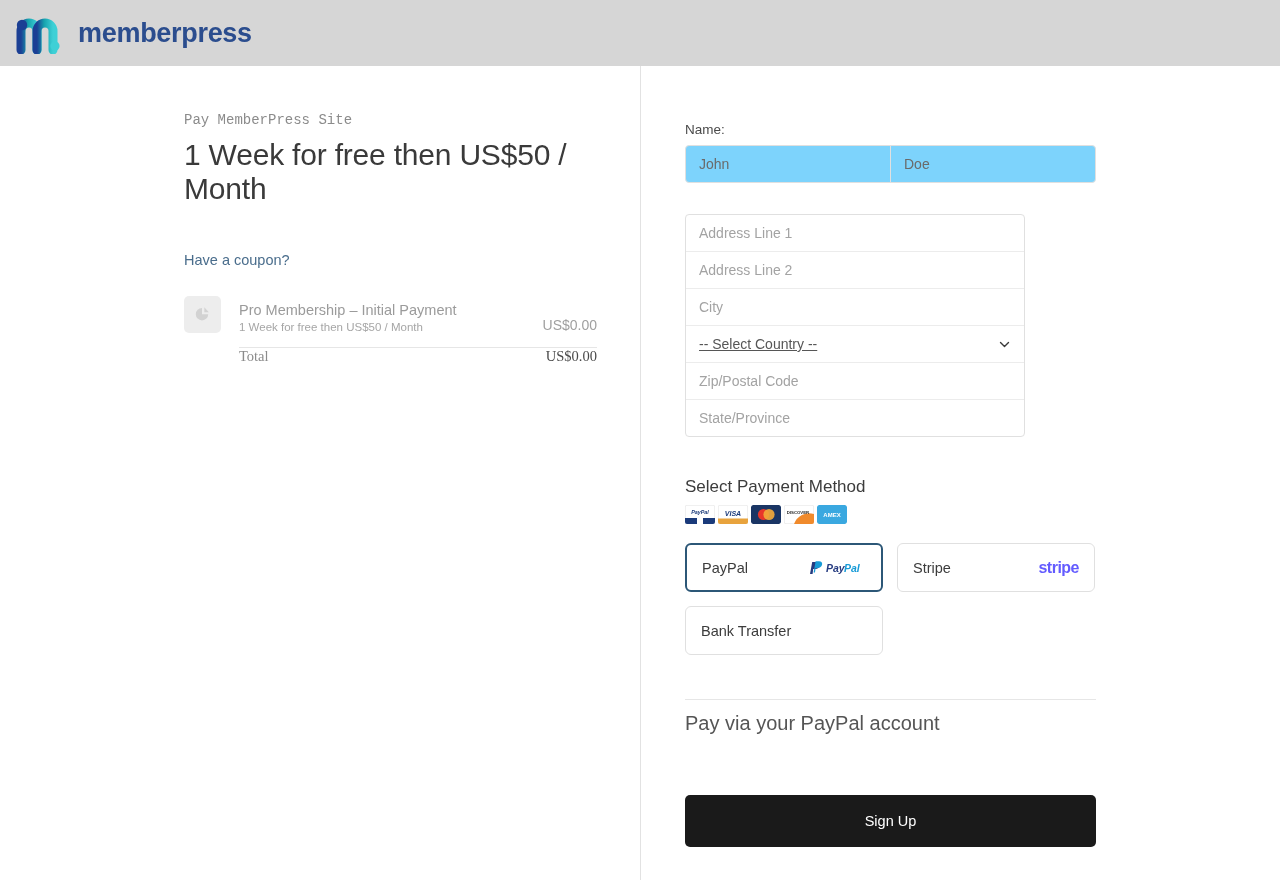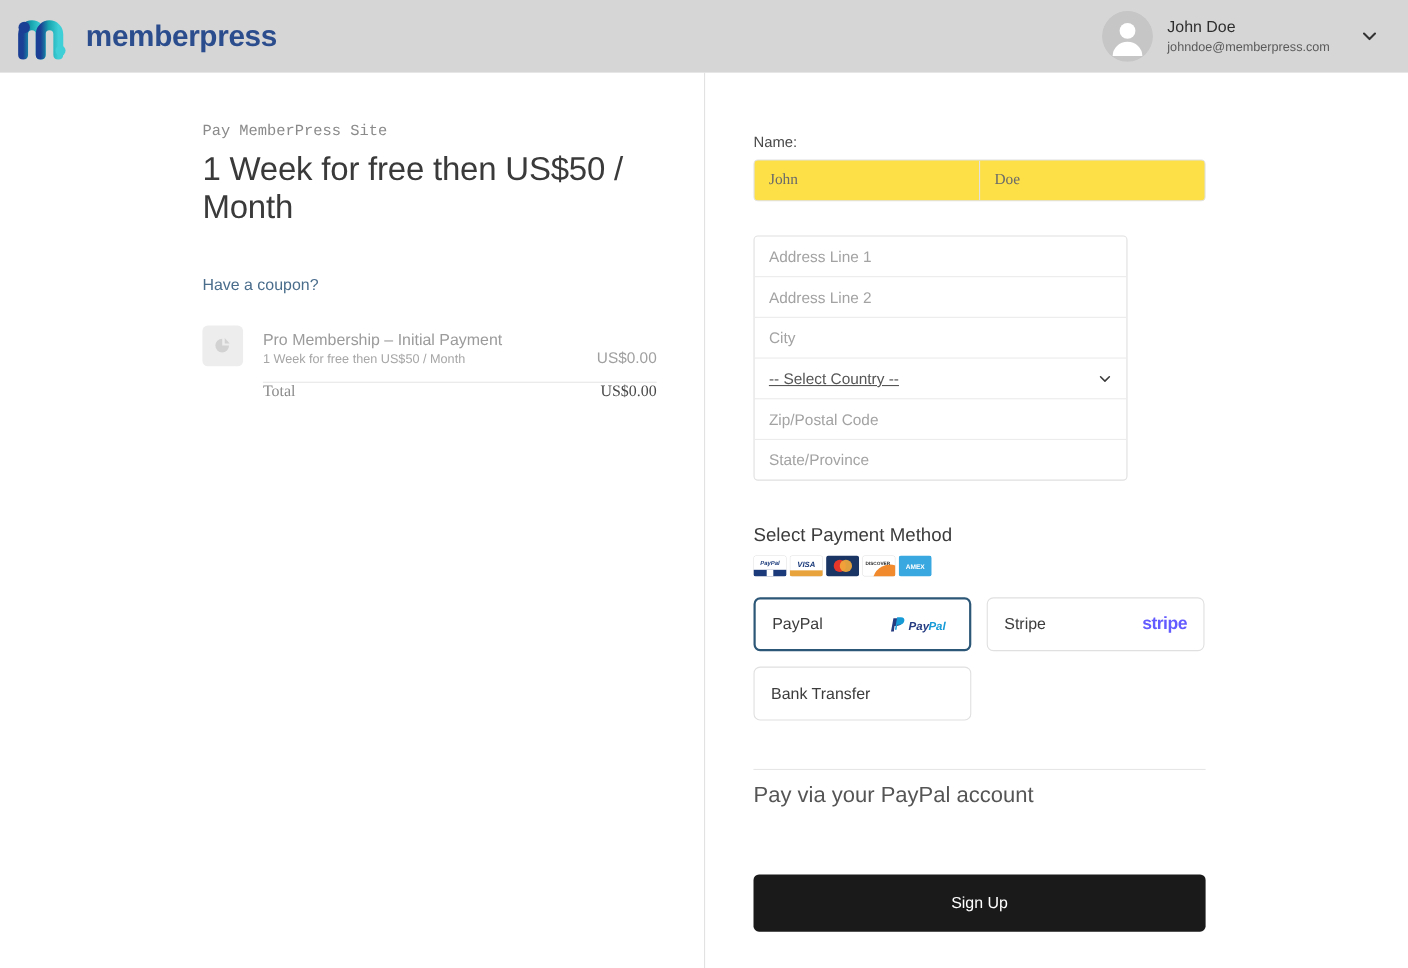--- a/index.html
+++ b/index.html
@@ -76,21 +76,21 @@
     border-top: 1px solid #e6e6e6; margin-left: 55px; font-family: Liberation Serif, serif;
   }
   .total-label { font-size: 14.5px; color: #8b8b8b; }
   .total-value { font-size: 14.5px; color: #4a4a4a; }
 
   
   .field-label { font-size: 13.5px; color: #4a4a4a; margin-bottom: 8px; }
 
   .name-row {
     display: flex; width: 411px; border: 1px solid #e0e0e0; border-radius: 4px;
-    background: #fde047; overflow: hidden; font-family: Liberation Serif, serif;
+    background: #7dd3fc; overflow: hidden;
   }
   .name-row .fld { flex: 1; padding: 10px 13px; font-size: 14px; color: #6a6a6a; }
   .name-row .fld + .fld { border-left: 1px solid #e0e0e0; }
 
   .addr-group {
     width: 340px; border: 1px solid #e0e0e0; border-radius: 4px;
     background: #fff; margin-top: 31px; overflow: hidden;
   }
   .addr-group .fld {
     padding: 10px 13px; font-size: 14px; color: #a3a3a3;
@@ -146,38 +146,20 @@
         </defs>
         <path d="M7 38 V19 a8 8 0 0 1 16 0 V38" fill="none" stroke="url(#mpg)" stroke-width="9" stroke-linecap="round"></path>
         <path d="M23 38 V19 a8 8 0 0 1 16 0 V38" fill="none" stroke="url(#mpg)" stroke-width="9" stroke-linecap="round"></path>
         <circle cx="8" cy="13" r="5.2" fill="#1b3f94"></circle>
         <circle cx="41" cy="34" r="4.6" fill="#3ed0d6"></circle>
       </svg>
     </span>
     <span class="brand-word">memberpress</span>
   </div>
 
-  <div class="user-box">
-    <span>
-      <svg class="avatar" viewBox="0 0 46 46">
-        <circle cx="23" cy="23" r="23" fill="#c6c6c6"></circle>
-        <circle cx="23" cy="18" r="7.2" fill="#ffffff"></circle>
-        <path d="M9.5 41 a13.5 13 0 0 1 27 0 Z" fill="#ffffff"></path>
-      </svg>
-    </span>
-    <div class="user-meta">
-      <div class="user-name">John Doe</div>
-      <div class="user-email">johndoe@memberpress.com</div>
-    </div>
-    <span>
-      <svg class="chev-hdr" viewBox="0 0 18 18">
-        <path d="M4 6.5 L9 11.5 L14 6.5" fill="none" stroke="#333" stroke-width="1.9" stroke-linecap="round" stroke-linejoin="round"></path>
-      </svg>
-    </span>
-  </div>
 </div>
 
 <div class="content">
 
   <div class="col-left">
     <p class="pay-site">Pay MemberPress Site</p>
     <h1 class="plan-title">1 Week for free then US$50 / Month</h1>
     <a class="coupon-link">Have a coupon?</a>
 
     <div class="order">

